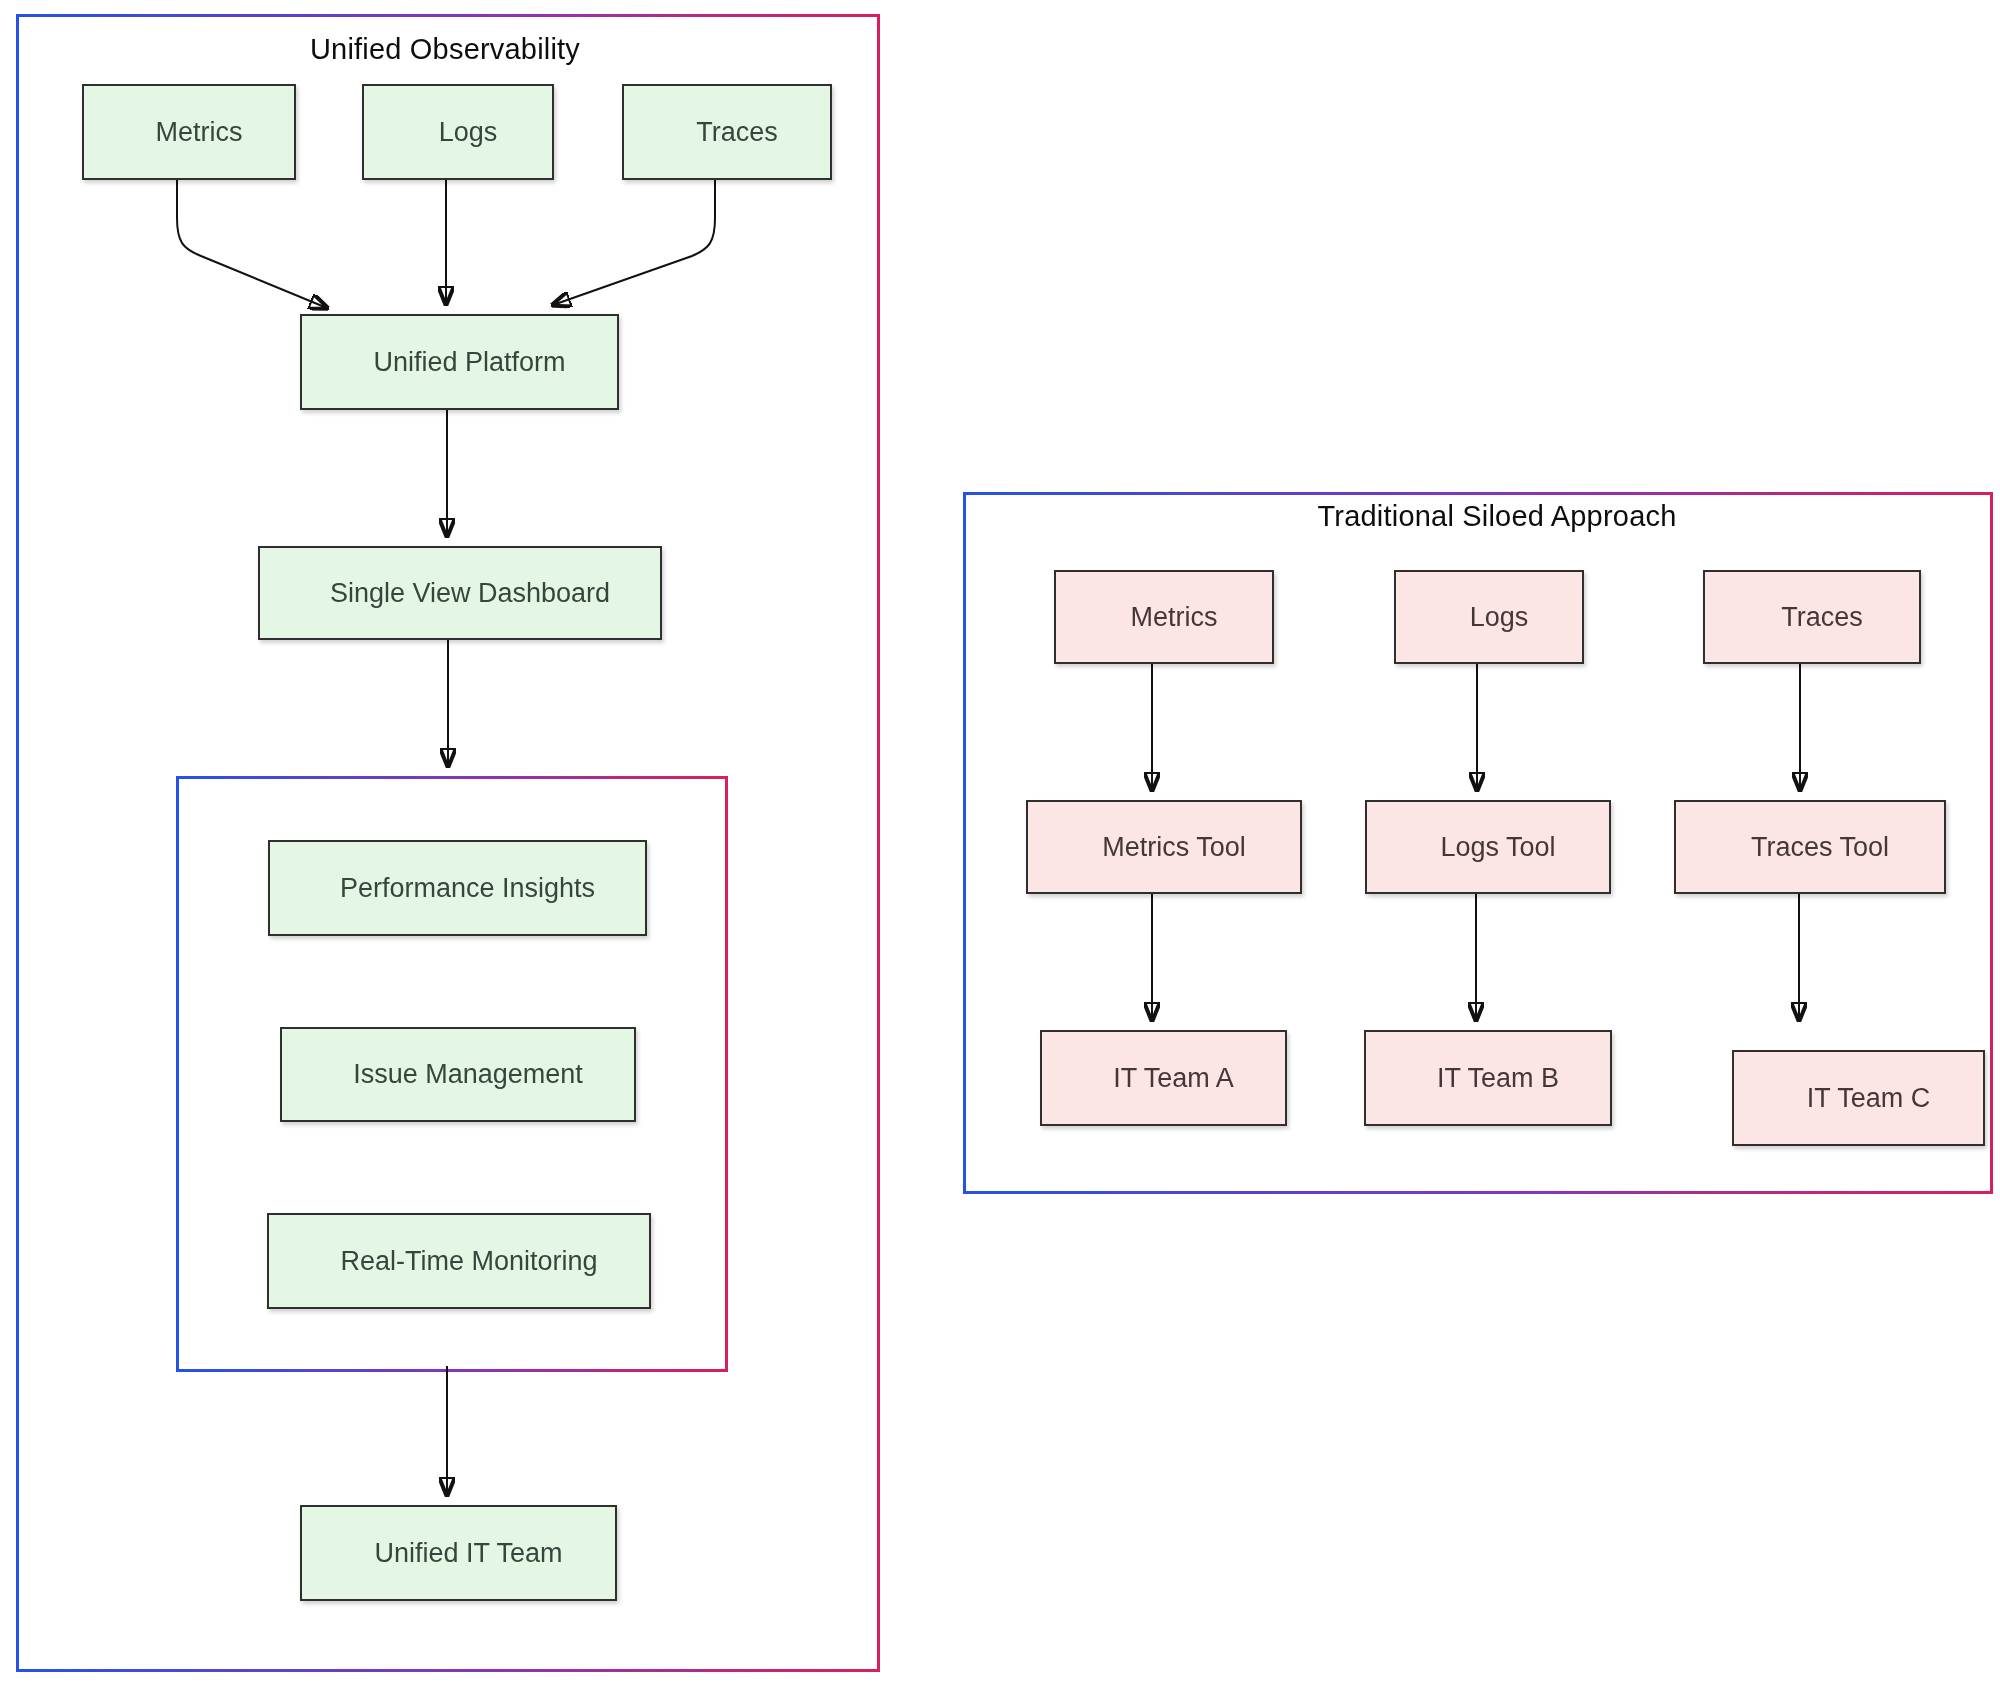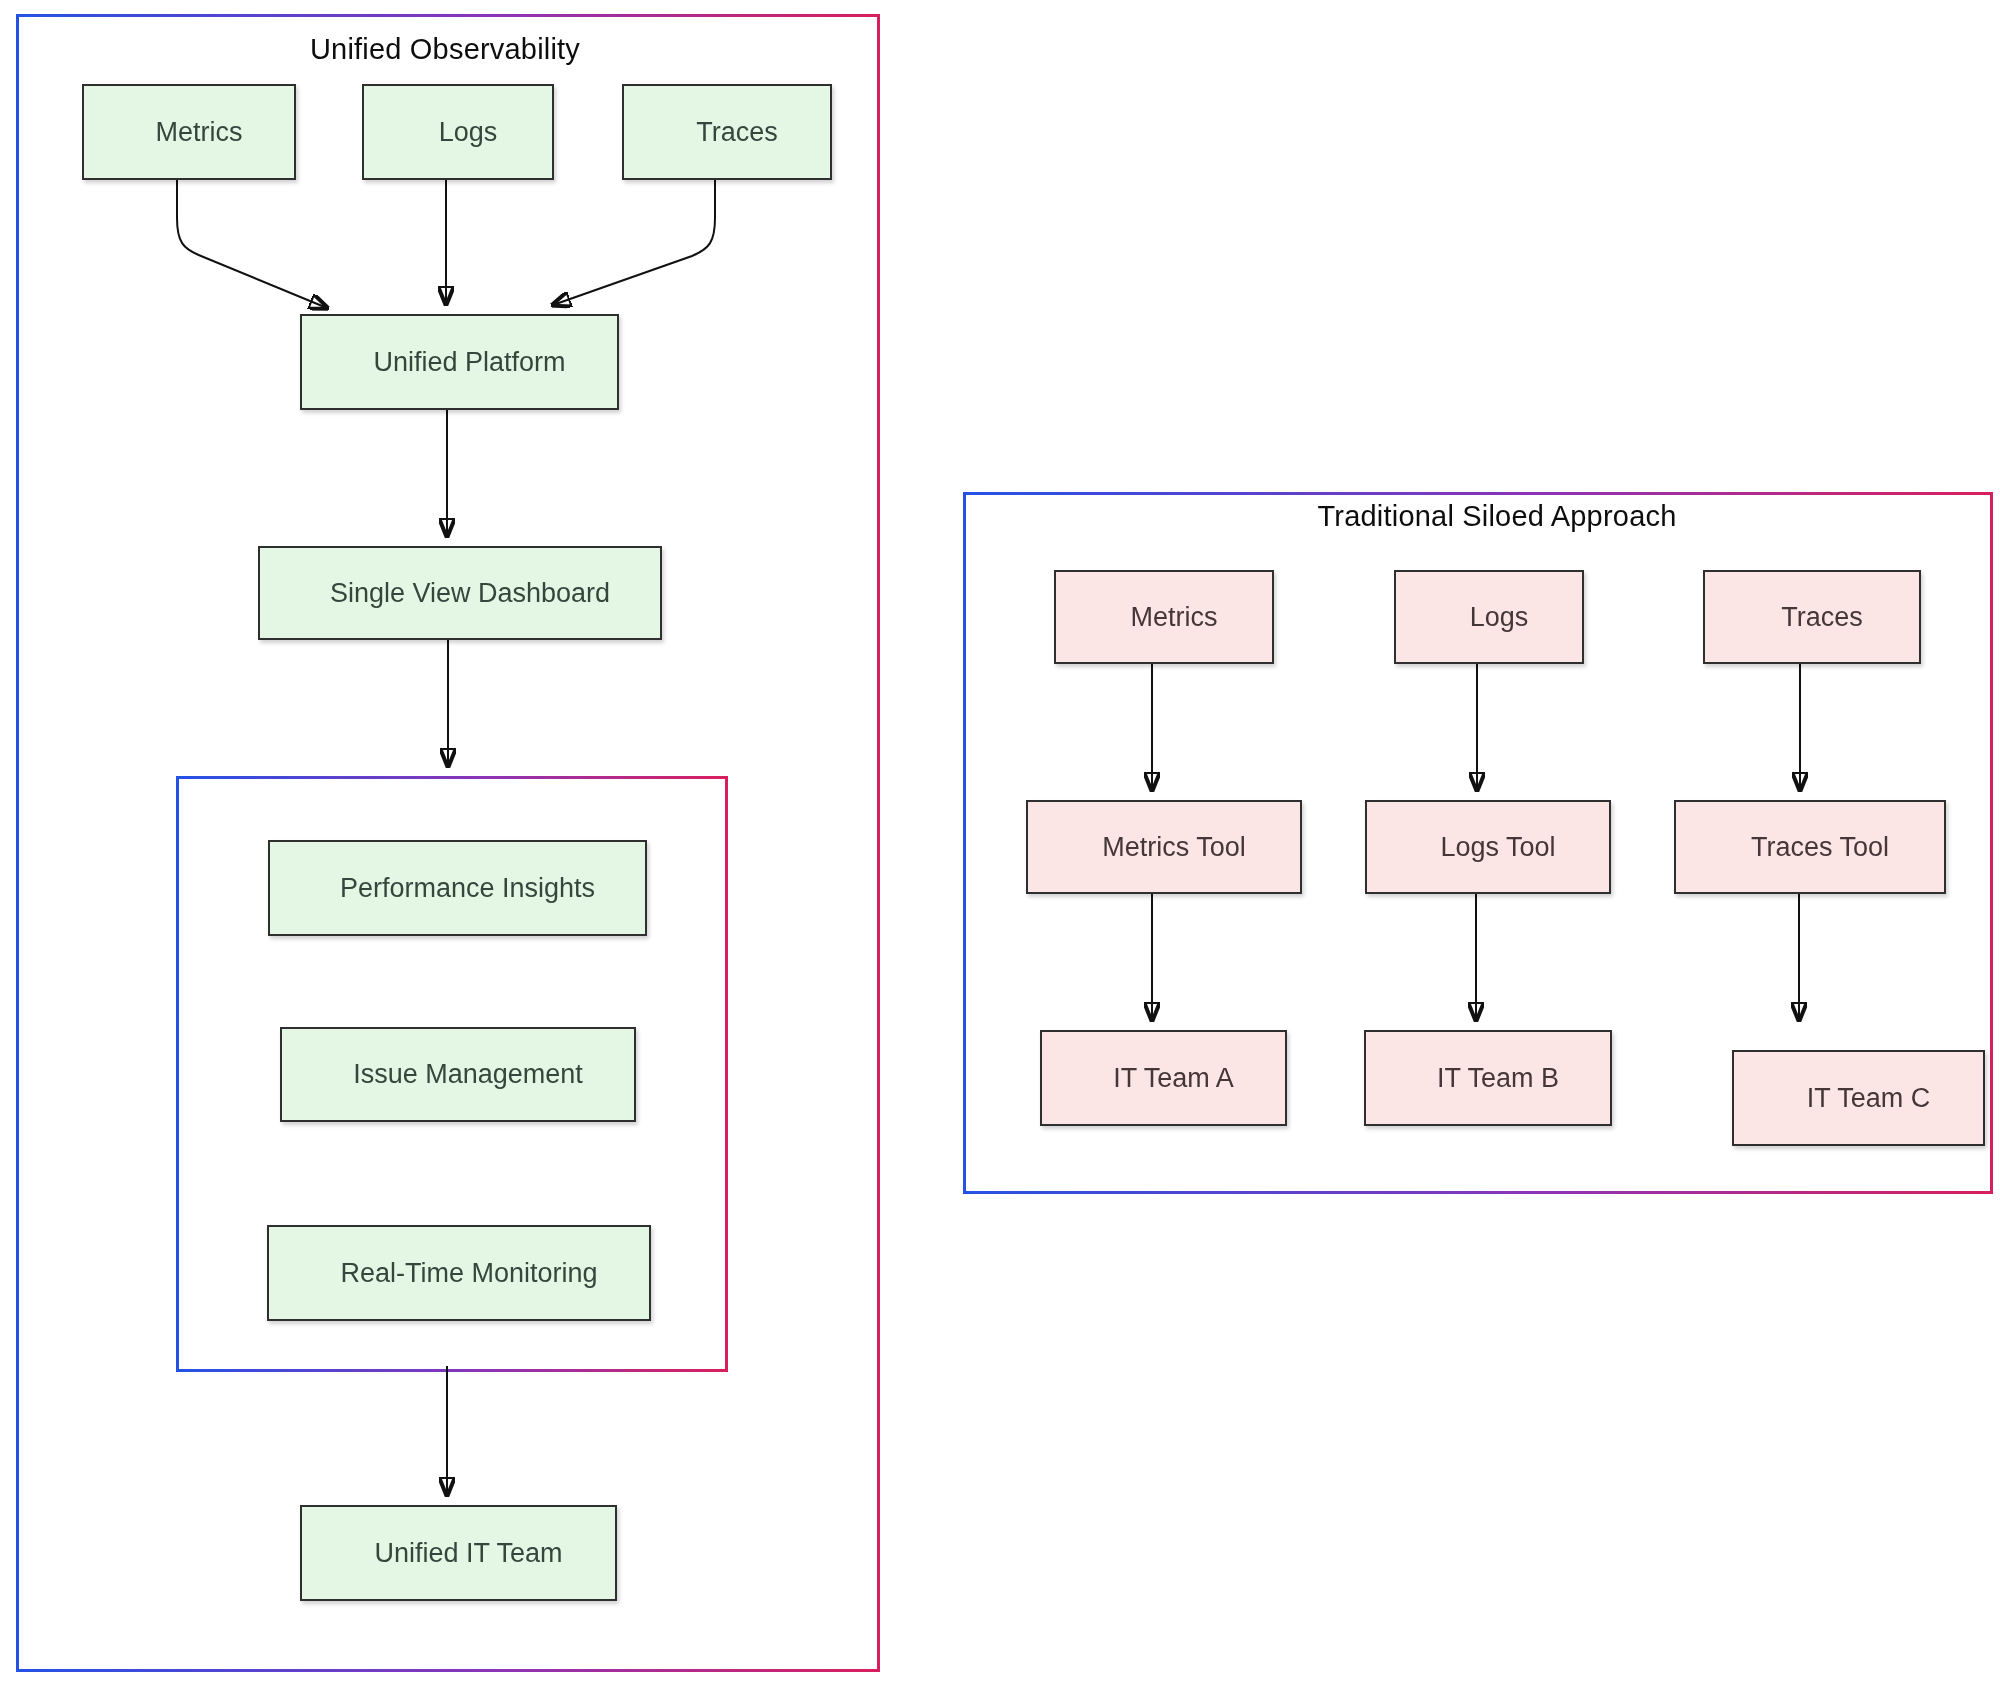--- a/index.html
+++ b/index.html
@@ -60,21 +60,21 @@
     <path d="M 1799 890 L 1799 1020" marker-end="url(#arrow)"></path>
   </svg>
 
   <div class="node green" style="left:82px; top:84px; width:190px; height:92px;">Metrics</div>
   <div class="node green" style="left:362px; top:84px; width:168px; height:92px;">Logs</div>
   <div class="node green" style="left:622px; top:84px; width:186px; height:92px;">Traces</div>
   <div class="node green" style="left:300px; top:314px; width:295px; height:92px;">Unified Platform</div>
   <div class="node green" style="left:258px; top:546px; width:380px; height:90px;">Single View Dashboard</div>
   <div class="node green" style="left:268px; top:840px; width:355px; height:92px;">Performance Insights</div>
   <div class="node green" style="left:280px; top:1027px; width:332px; height:91px;">Issue Management</div>
-  <div class="node green" style="left:267px; top:1213px; width:360px; height:92px;margin-top:12px;">Real-Time Monitoring</div>
+  <div class="node green" style="left:267px; top:1213px; width:360px; height:92px;">Real-Time Monitoring</div>
   <div class="node green" style="left:300px; top:1505px; width:293px; height:92px;">Unified IT Team</div>
 
   <div class="node pink" style="left:1054px; top:570px; width:196px; height:90px;">Metrics</div>
   <div class="node pink" style="left:1394px; top:570px; width:166px; height:90px;">Logs</div>
   <div class="node pink" style="left:1703px; top:570px; width:194px; height:90px;">Traces</div>
   <div class="node pink" style="left:1026px; top:800px; width:252px; height:90px;">Metrics Tool</div>
   <div class="node pink" style="left:1365px; top:800px; width:222px; height:90px;">Logs Tool</div>
   <div class="node pink" style="left:1674px; top:800px; width:248px; height:90px;">Traces Tool</div>
   <div class="node pink" style="left:1040px; top:1030px; width:223px; height:92px;">IT Team A</div>
   <div class="node pink" style="left:1364px; top:1030px; width:224px; height:92px;">IT Team B</div>

